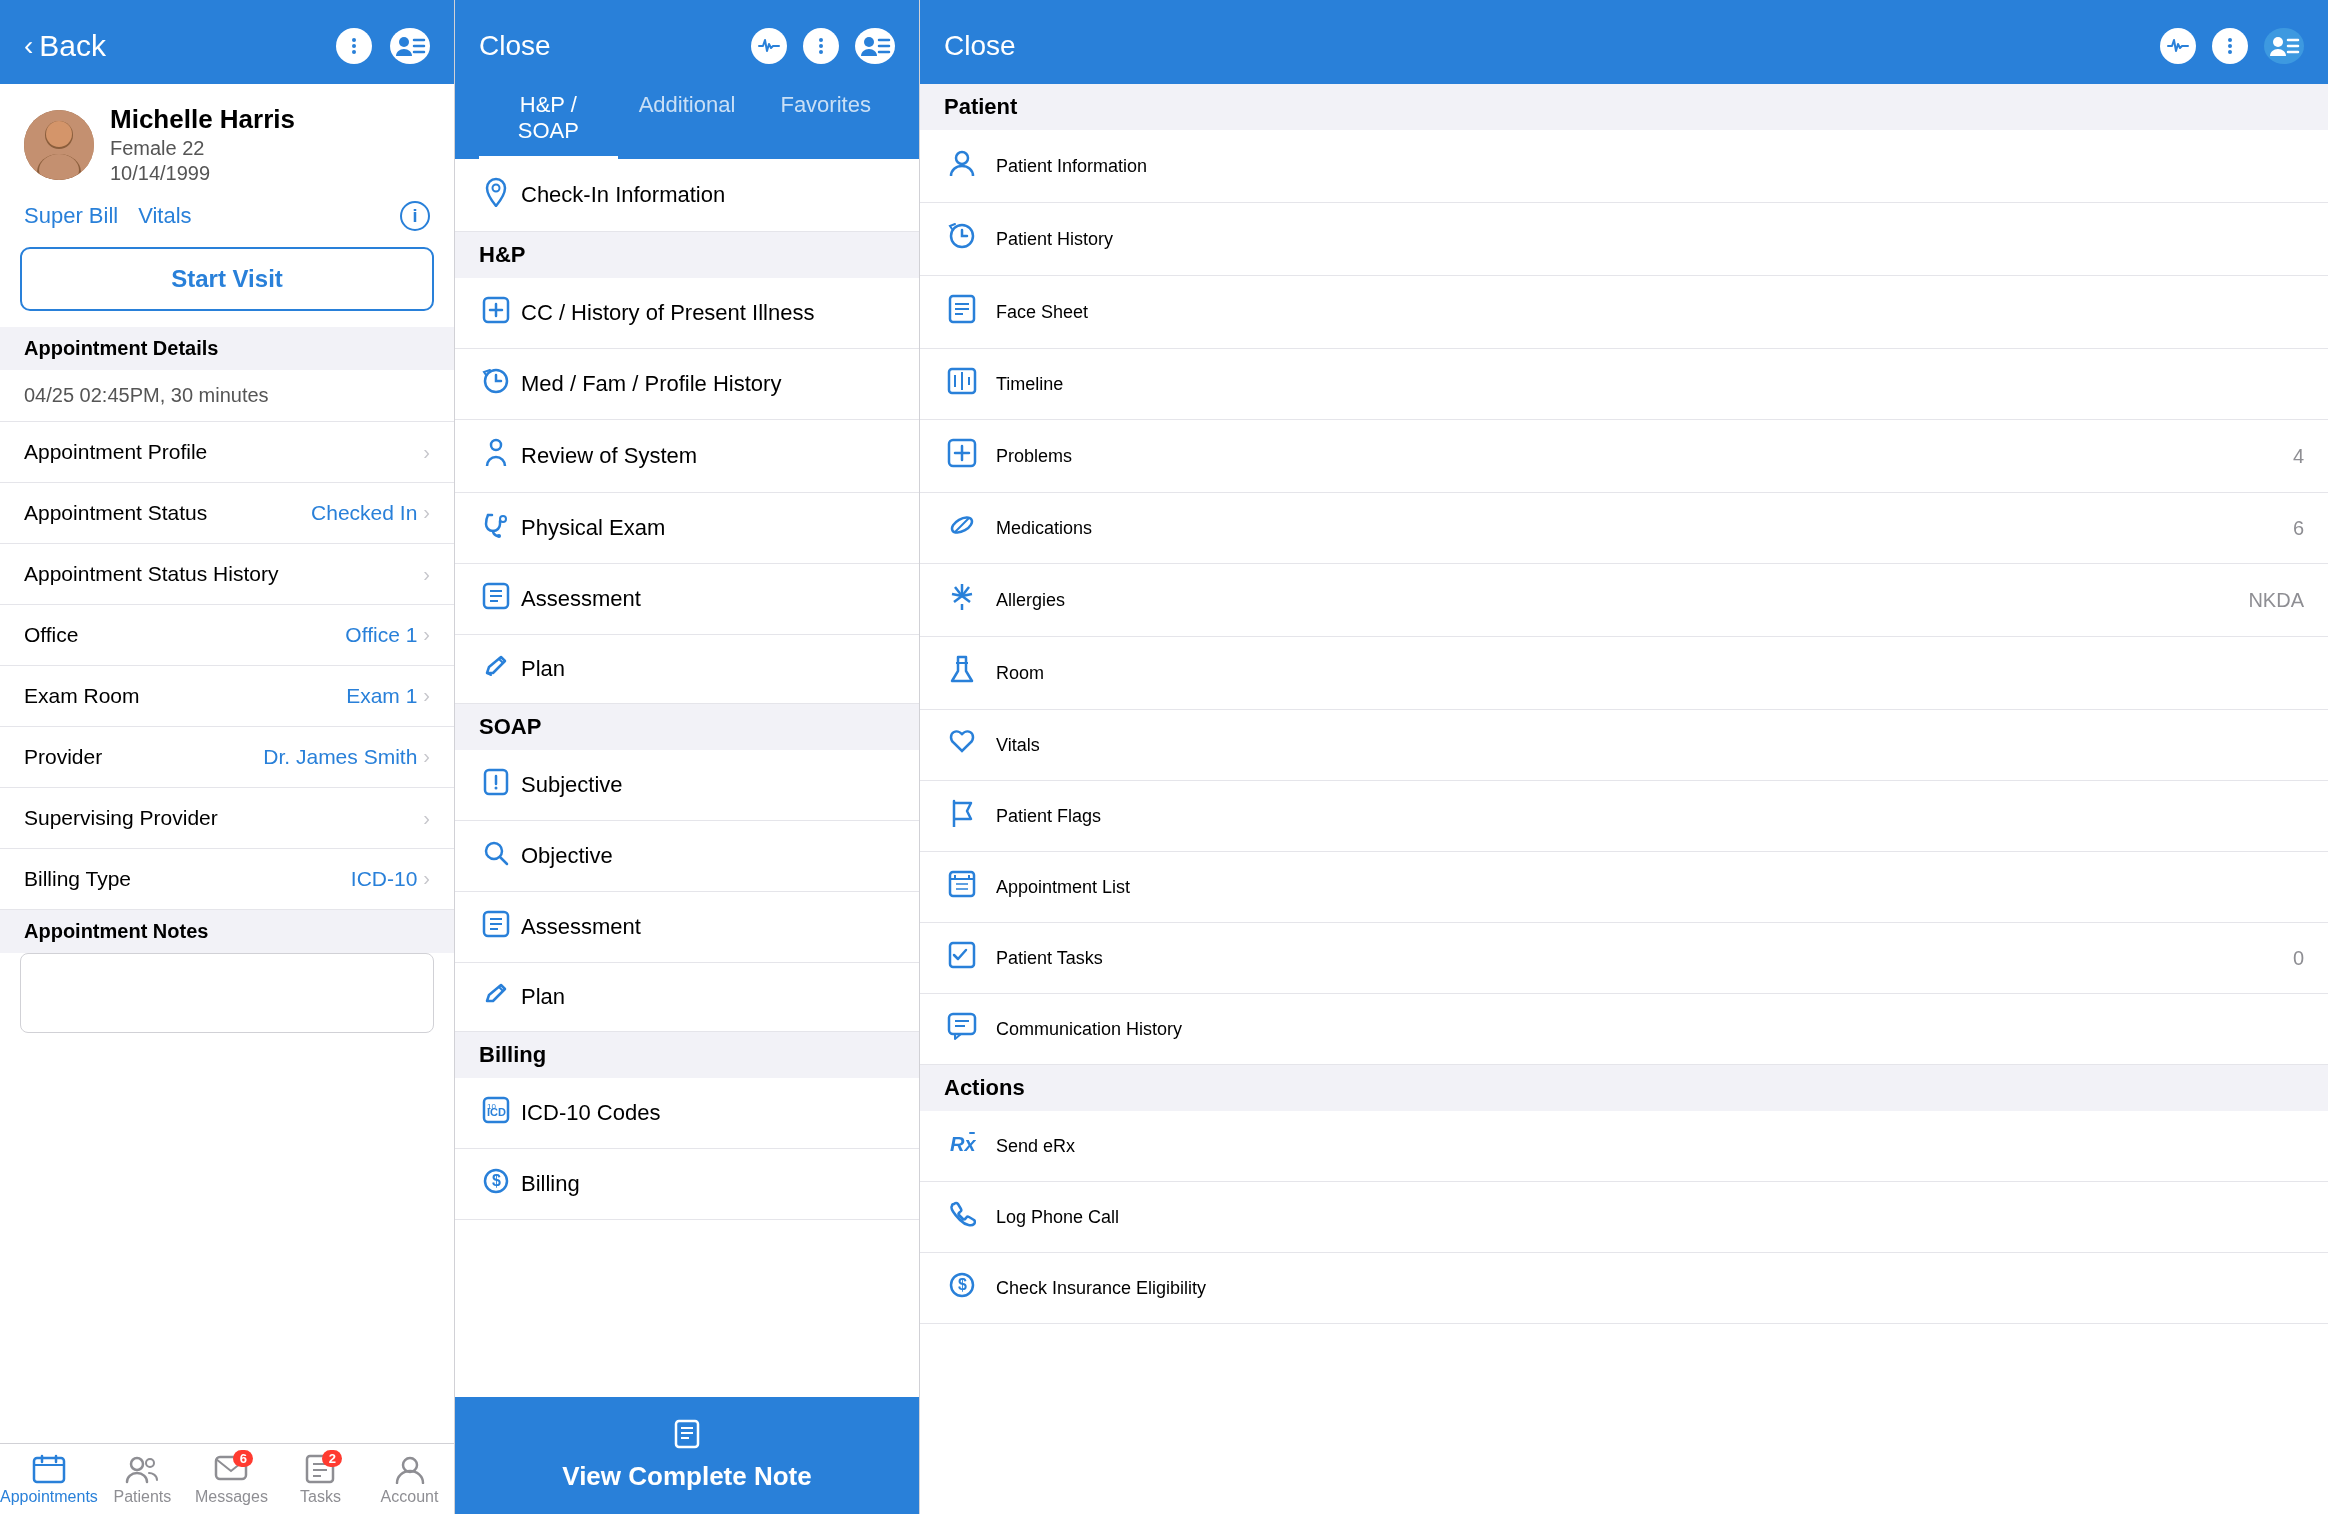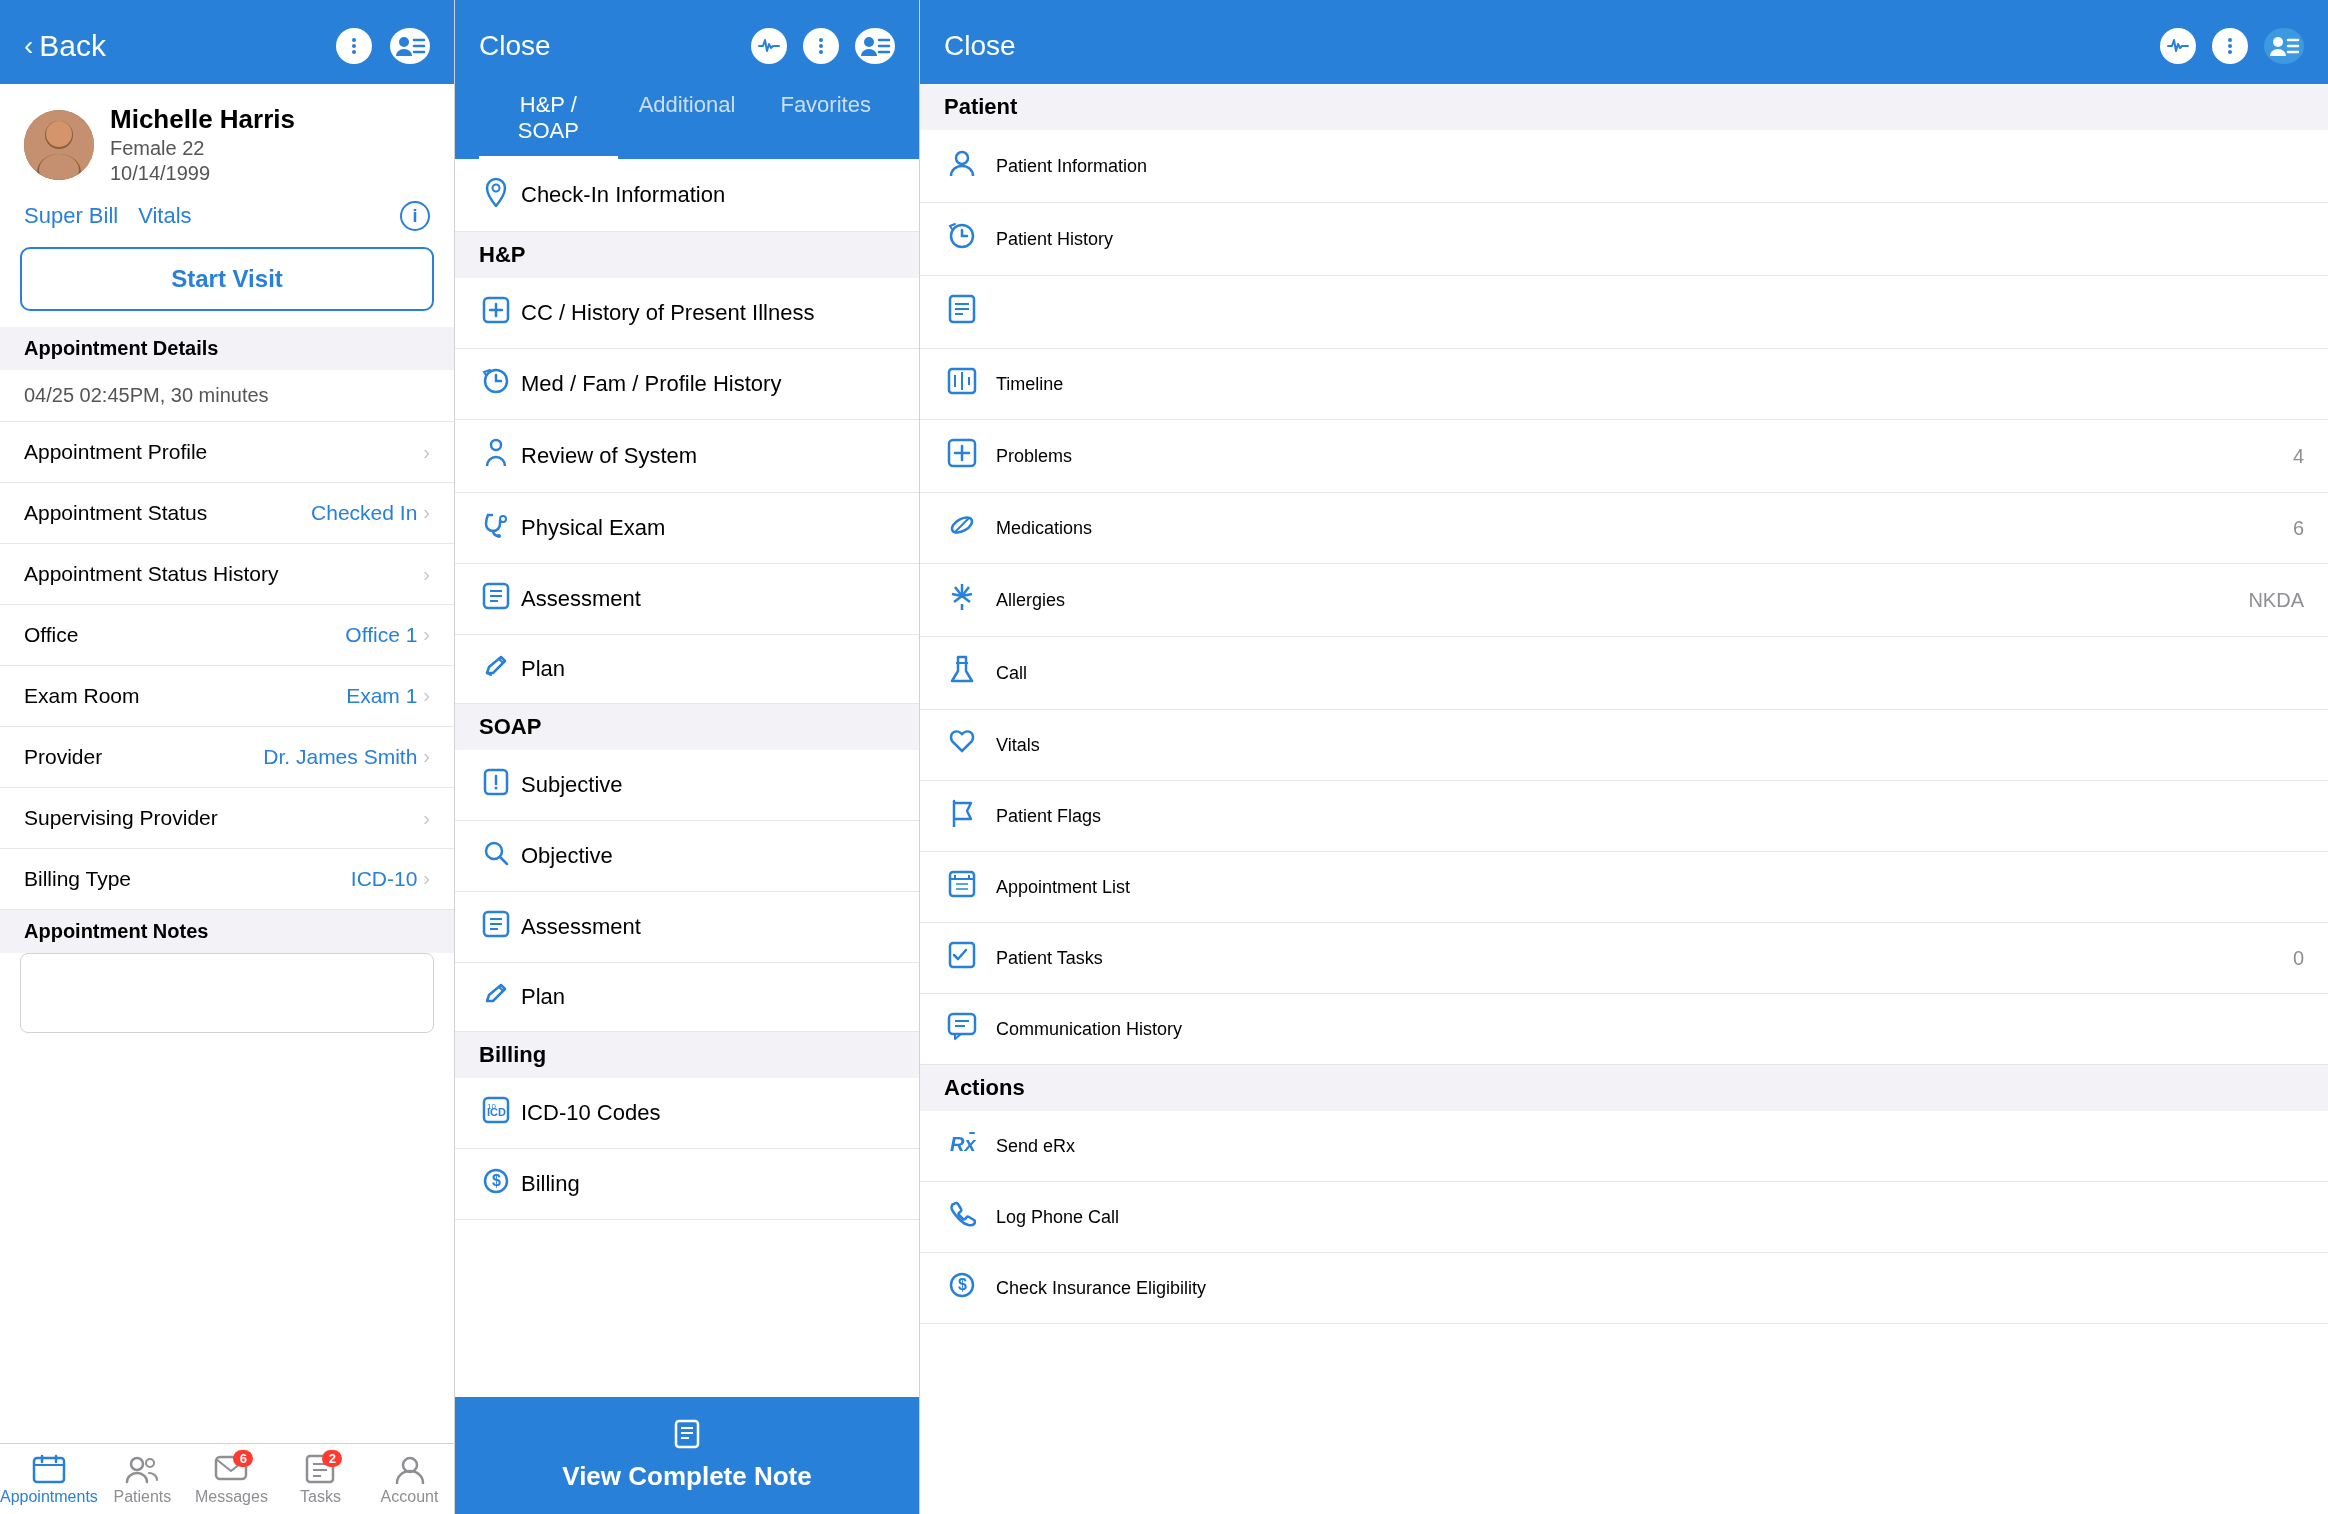--- a/index.html
+++ b/index.html
@@ -839,20 +839,21 @@
 
     <div class="p3-row">
       <span class="icon">
         <svg width="28" height="30" viewBox="0 0 28 30" fill="none">
           <rect x="2" y="2" width="24" height="26" rx="3" fill="none" stroke="#2980d9" stroke-width="2.5"></rect>
           <line x1="7" y1="10" x2="21" y2="10" stroke="#2980d9" stroke-width="2"></line>
           <line x1="7" y1="15" x2="21" y2="15" stroke="#2980d9" stroke-width="2"></line>
           <line x1="7" y1="20" x2="15" y2="20" stroke="#2980d9" stroke-width="2"></line>
         </svg>
       </span>
+      <span class="row-label">Face Sheet</span>
     </div>
 
     <div class="p3-row">
       <span class="icon">
         <svg width="30" height="28" viewBox="0 0 30 28" fill="none">
           <rect x="2" y="2" width="26" height="24" rx="3" fill="none" stroke="#2980d9" stroke-width="2.5"></rect>
           <line x1="8" y1="8" x2="8" y2="20" stroke="#2980d9" stroke-width="2"></line>
           <line x1="15" y1="5" x2="15" y2="23" stroke="#2980d9" stroke-width="2"></line>
           <line x1="22" y1="10" x2="22" y2="18" stroke="#2980d9" stroke-width="2"></line>
         </svg>
@@ -900,21 +901,21 @@
       <span class="row-badge">NKDA</span>
     </div>
 
     <div class="p3-row">
       <span class="icon">
         <svg width="24" height="30" viewBox="0 0 24 30" fill="none">
           <path d="M8 2 L8 16 L2 26 L22 26 L16 16 L16 2 Z" fill="none" stroke="#2980d9" stroke-width="2.5" stroke-linejoin="round"></path>
           <line x1="6" y1="8" x2="18" y2="8" stroke="#2980d9" stroke-width="2"></line>
         </svg>
       </span>
-      <span class="row-label">Call</span>
+      <span class="row-label">Room</span>
     </div>
 
     <div class="p3-row">
       <span class="icon">
         <svg width="30" height="28" viewBox="0 0 30 28" fill="none">
           <path d="M15 6 C15 6 11 2 7 4 C3 6 3 12 7 15 L15 23 L23 15 C27 12 27 6 23 4 C19 2 15 6 15 6Z" fill="none" stroke="#2980d9" stroke-width="2.5"></path>
         </svg>
       </span>
       <span class="row-label">Vitals</span>
     </div>

